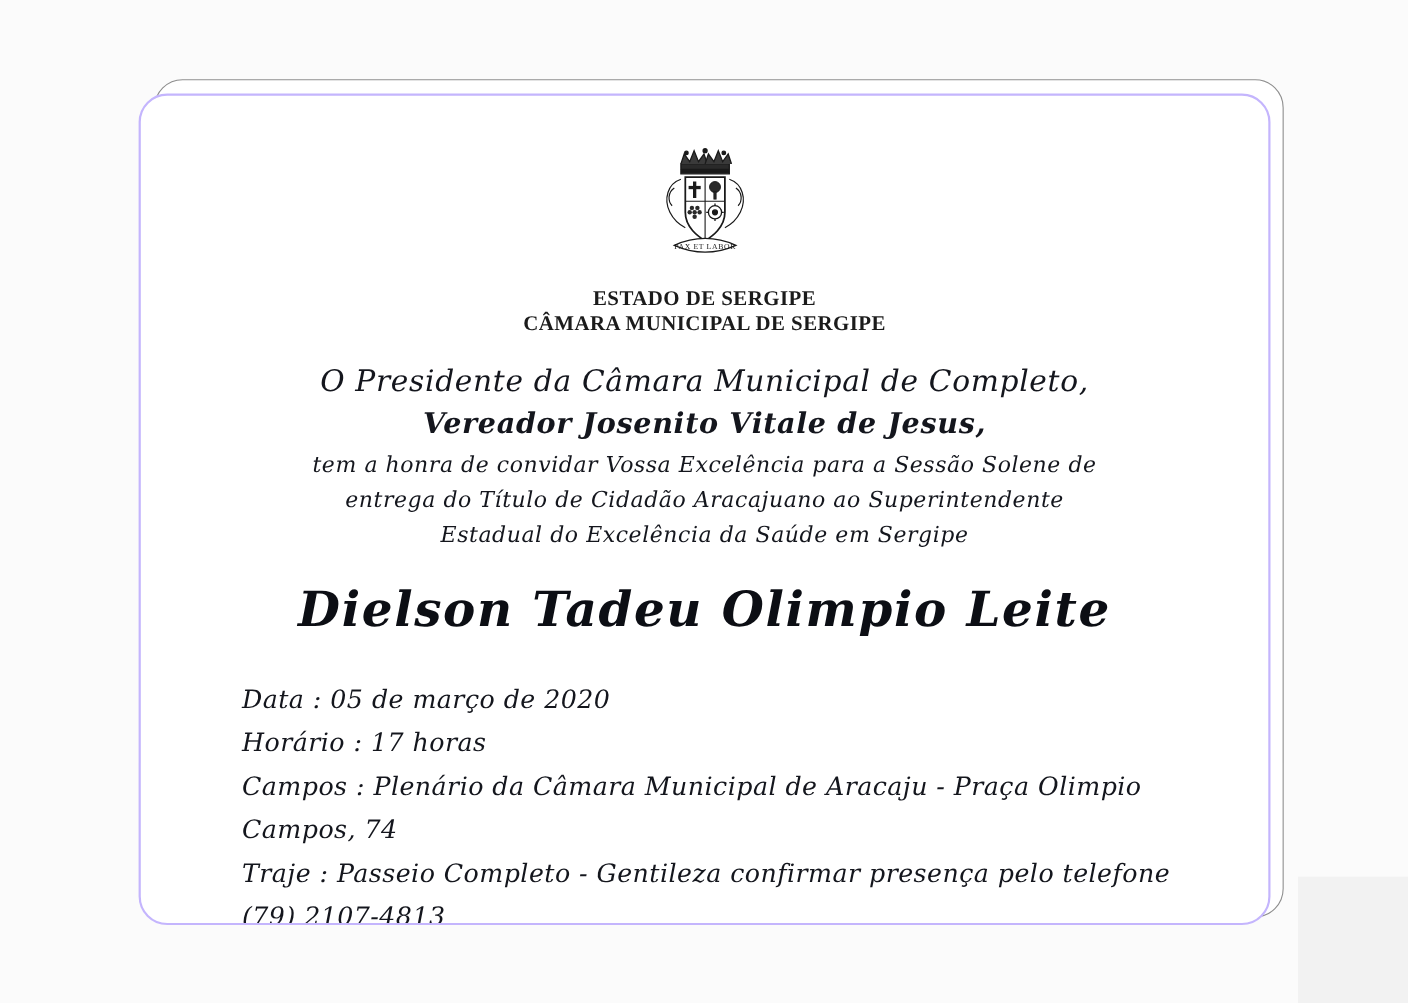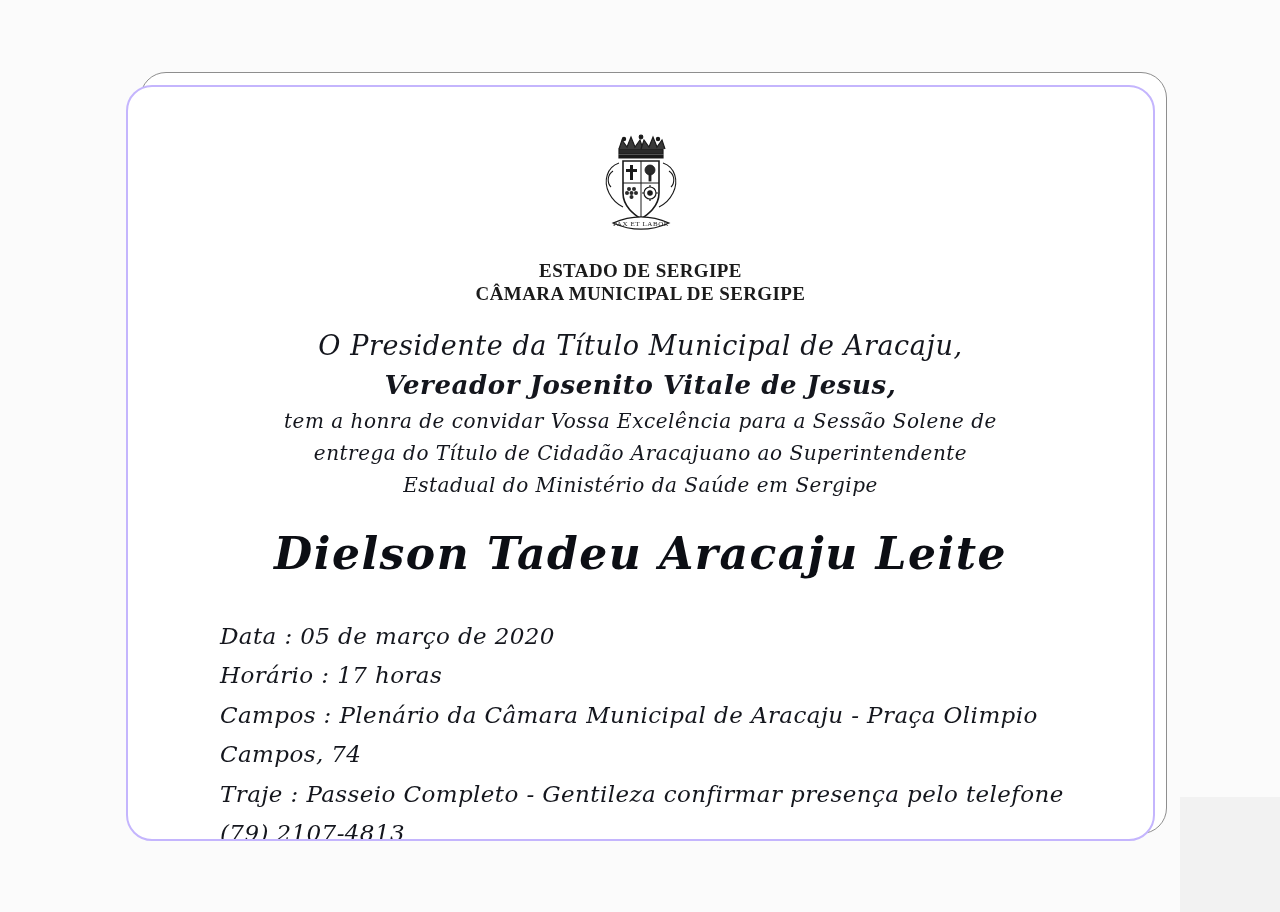--- a/index.html
+++ b/index.html
@@ -209,28 +209,28 @@
         </svg>
       </span>
     </div>
 
     <div class="header">
       <div>ESTADO DE SERGIPE</div>
       <div>CÂMARA MUNICIPAL DE SERGIPE</div>
     </div>
 
     <div class="script body-block">
-      <div class="line-1">O Presidente da Título Municipal de Aracaju,</div>
+      <div class="line-1">O Presidente da Câmara Municipal de Completo,</div>
       <div class="line-2">Vereador Josenito Vitale de Jesus,</div>
       <div class="line-3">tem a honra de convidar Vossa Excelência para a Sessão Solene de</div>
       <div class="line-4">entrega do Título de Cidadão  Aracajuano ao Superintendente</div>
-      <div class="line-5">Estadual do Ministério da Saúde em Sergipe</div>
-    </div>
-
-    <div class="honoree">Dielson Tadeu Aracaju Leite</div>
+      <div class="line-5">Estadual do Excelência da Saúde em Sergipe</div>
+    </div>
+
+    <div class="honoree">Dielson Tadeu Olimpio Leite</div>
 
     <div class="details">
       <div class="detail-row">
         <span class="label">Data :</span>
         <span class="value">05 de março de 2020</span>
       </div>
       <div class="detail-row">
         <span class="label">Horário :</span>
         <span class="value">17 horas</span>
       </div>

